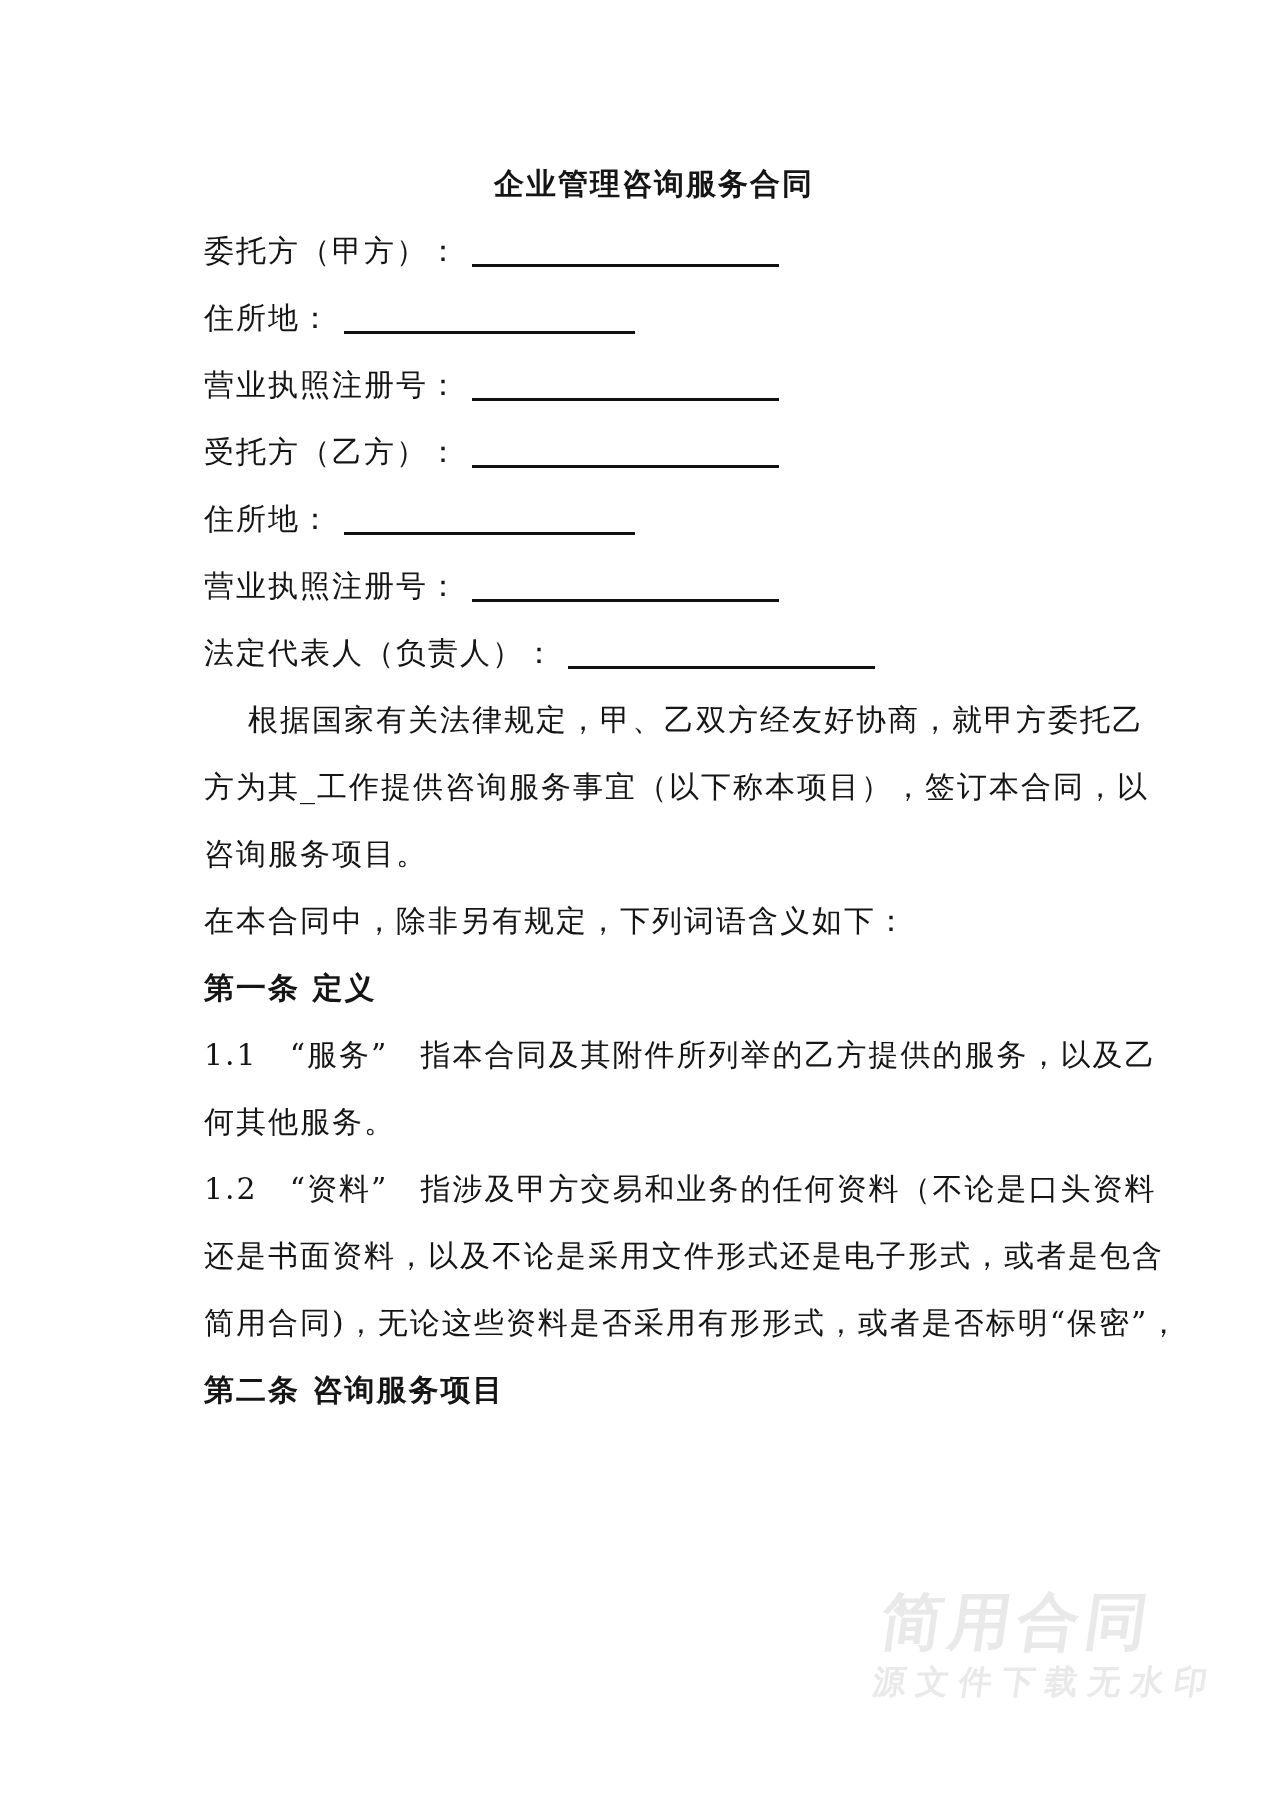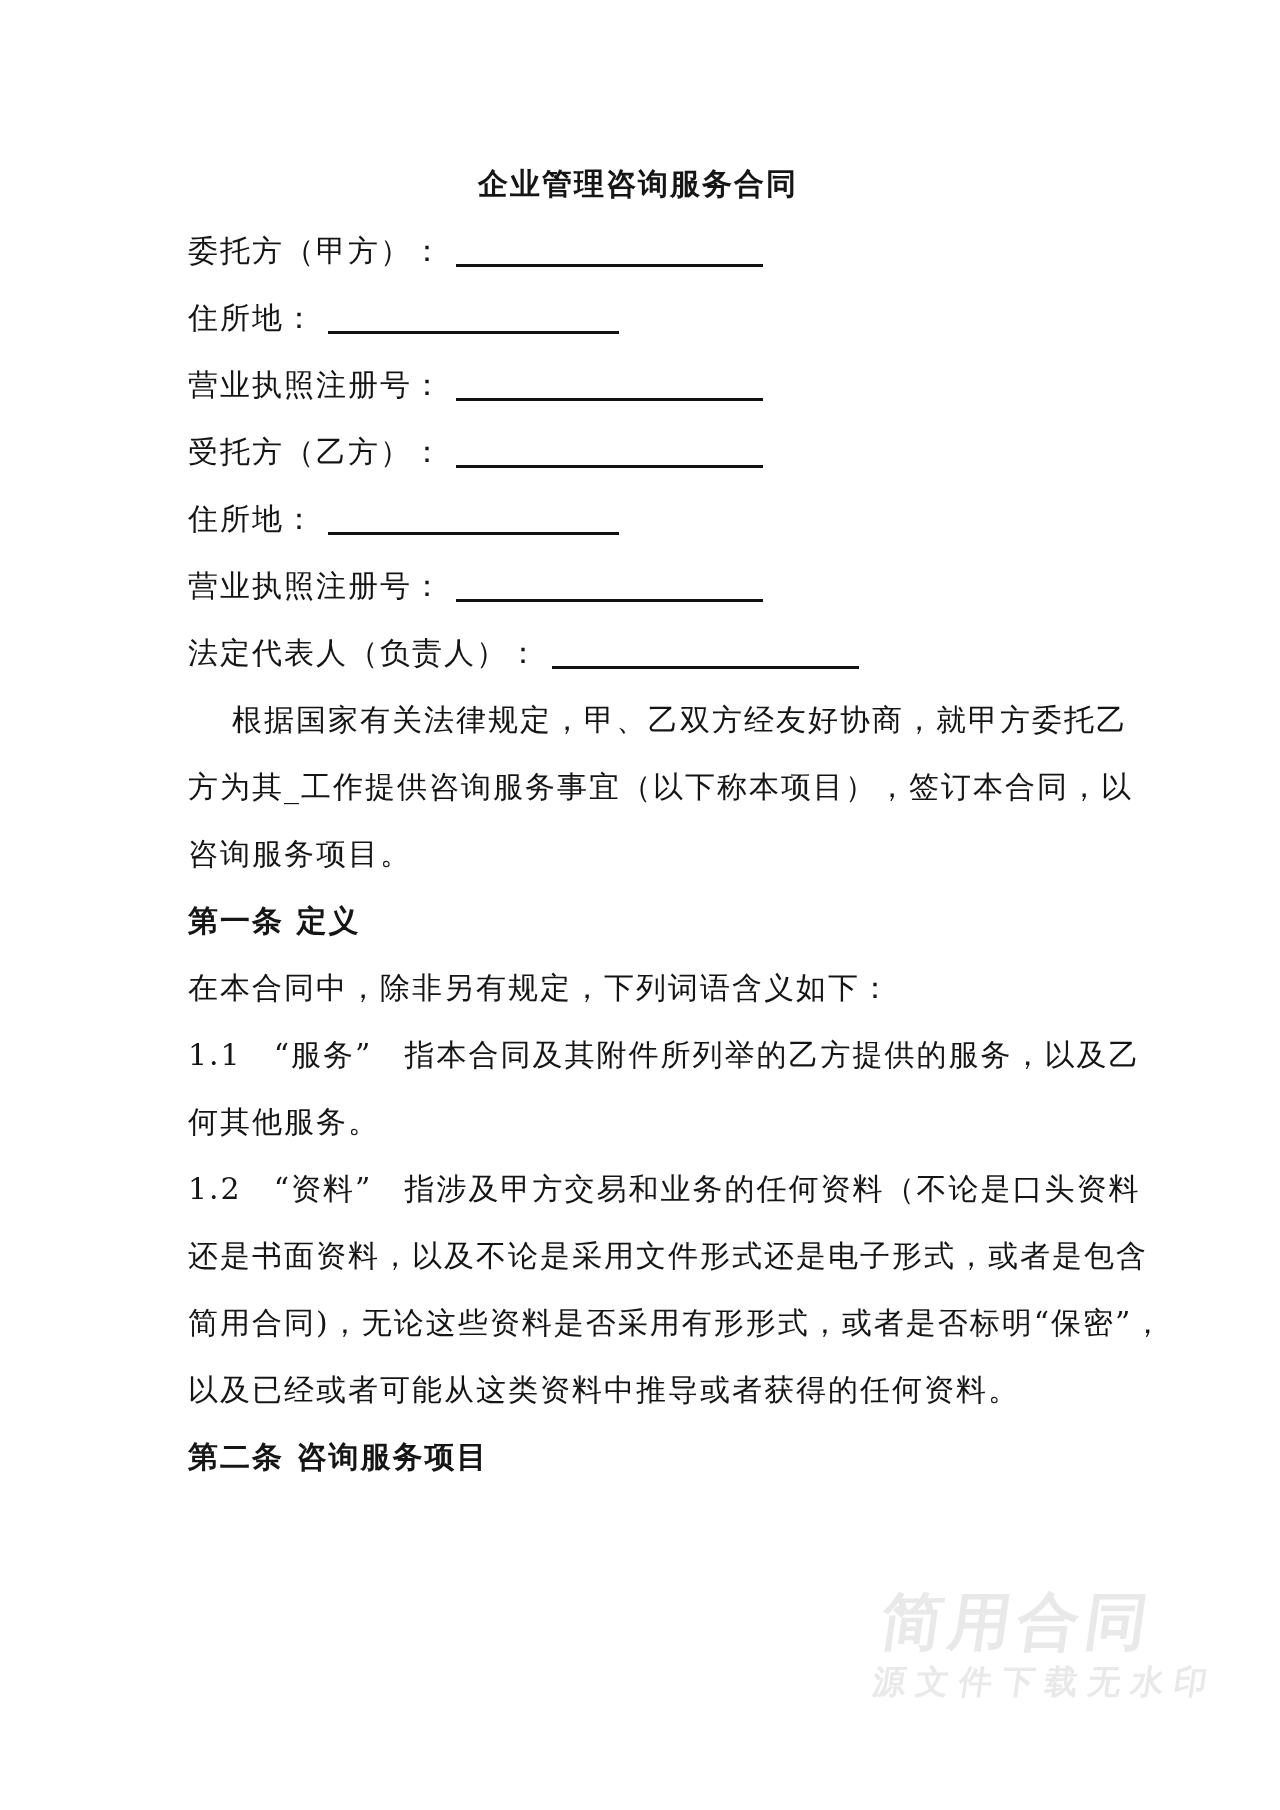--- a/index.html
+++ b/index.html
@@ -7,21 +7,21 @@
     position: relative;
     width: 1280px;
     height: 1810px;
     background: #ffffff;
     color: #151515;
     font-family: "DejaVu Serif", "Liberation Serif", serif;
     overflow: hidden;
   }
   .content {
     position: absolute;
-    left: 188px;
+    left: 204px;
     top: 150px;
     width: 900px;
   }
   .line {
     height: 67px;
     line-height: 67px;
     font-size: 30px;
     letter-spacing: 2px;
     white-space: nowrap;
   }
@@ -87,30 +87,29 @@
       <span>营业执照注册号：</span><span class="blank" style="width:307px"></span>
     </div>
     <div class="line">
       <span>法定代表人（负责人）：</span><span class="blank" style="width:307px"></span>
     </div>
 
     <div class="line indent">根据国家有关法律规定，甲、乙双方经友好协商，就甲方委托乙</div>
     <div class="line">方为其_工作提供咨询服务事宜（以下称本项目），签订本合同，以</div>
     <div class="line">咨询服务项目。</div>
 
+    <div class="line">在本合同中，除非另有规定，下列词语含义如下：</div>
     <div class="line heading-line">第一条 定义</div>
-    <div class="line">在本合同中，除非另有规定，下列词语含义如下：</div>
 
     <div class="line">1.1　“服务”　指本合同及其附件所列举的乙方提供的服务，以及乙</div>
     <div class="line">何其他服务。</div>
 
     <div class="line">1.2　“资料”　指涉及甲方交易和业务的任何资料（不论是口头资料</div>
     <div class="line">还是书面资料，以及不论是采用文件形式还是电子形式，或者是包含</div>
     <div class="line">简用合同)，无论这些资料是否采用有形形式，或者是否标明“保密”，</div>
-    <div class="line">以及已经或者可能从这类资料中推导或者获得的任何资料。</div>
 
     <div class="line heading-line">第二条 咨询服务项目</div>
   </div>
 
   <div class="watermark">
     <div class="wm-line1">简用合同</div>
     <div class="wm-line2">源文件下载无水印</div>
   </div>
 </div>
 

